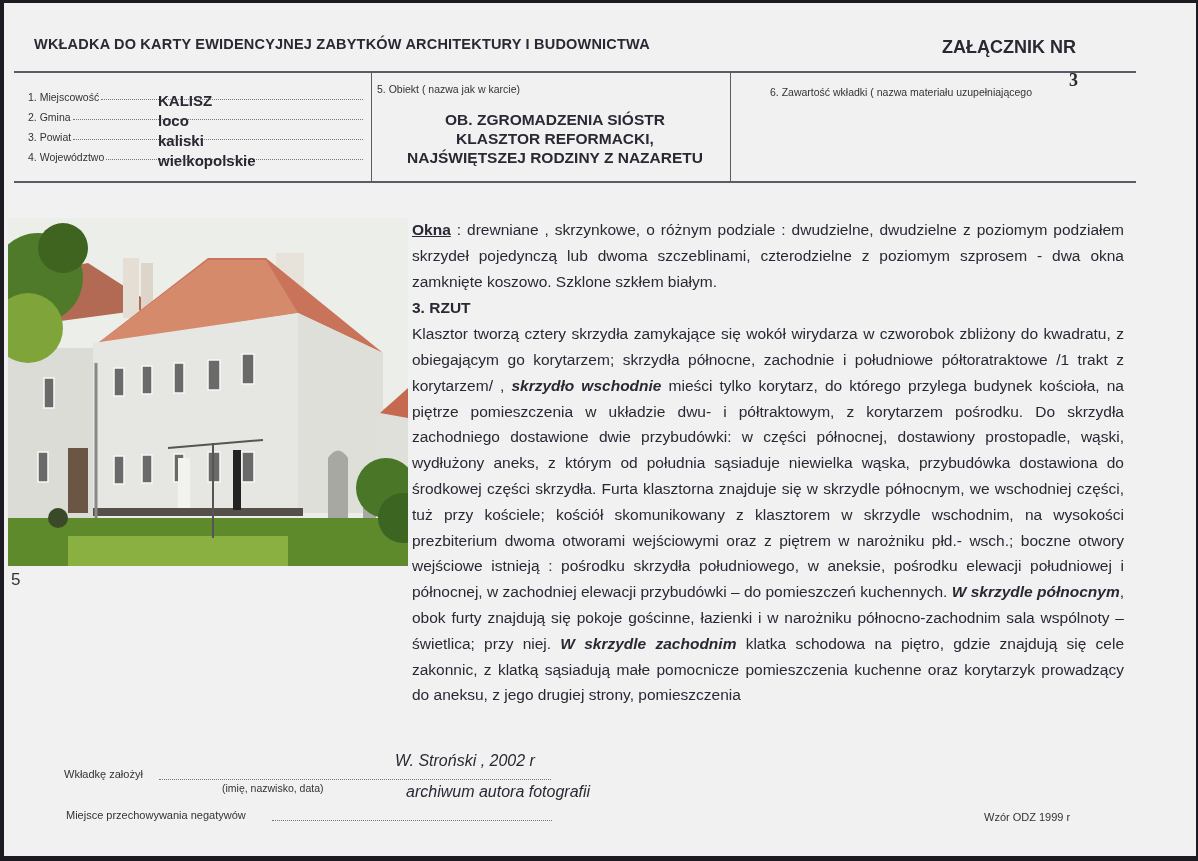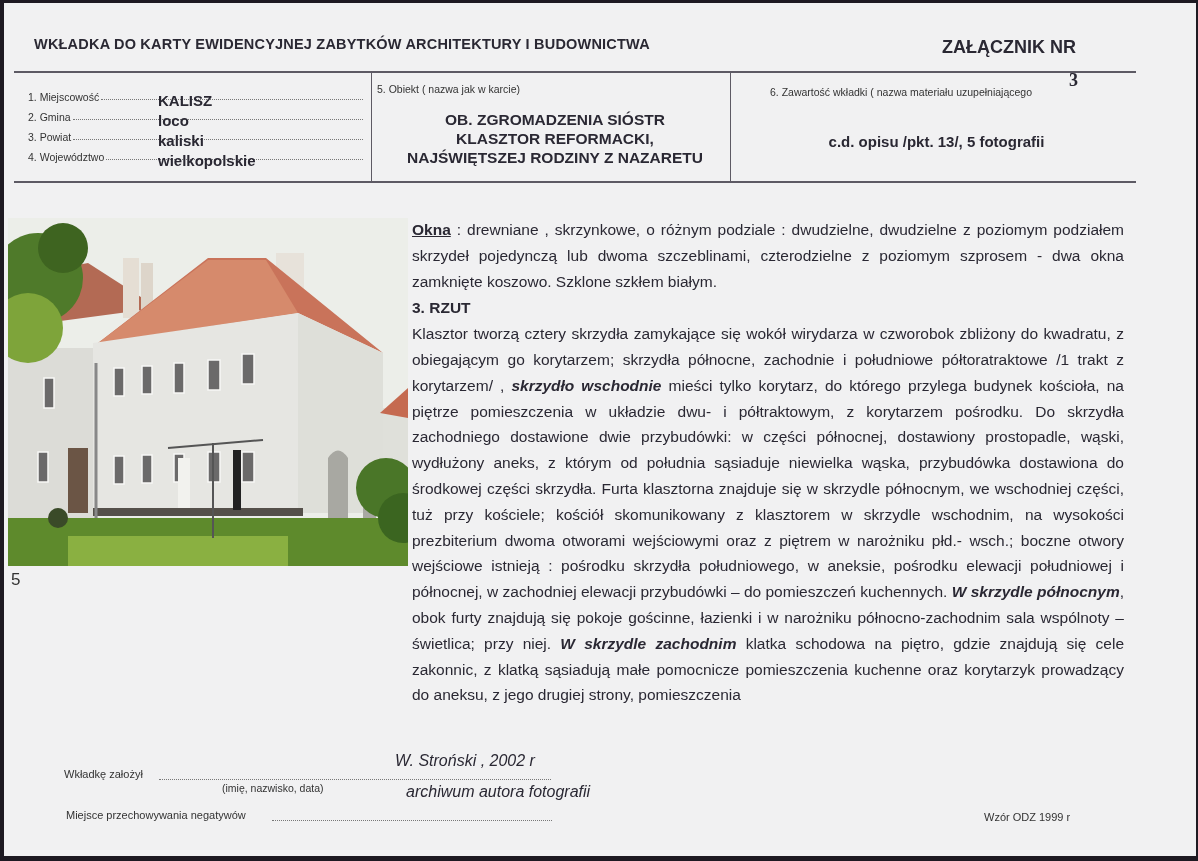--- a/index.html
+++ b/index.html
@@ -105,21 +105,20 @@
   </div>
 
   <div class="small-label" style="left:373px; top:80px;">5. Obiekt ( nazwa jak w karcie)</div>
   <div class="obj-name">
     <div>OB. ZGROMADZENIA  SIÓSTR</div>
     <div>KLASZTOR  REFORMACKI,</div>
     <div>NAJŚWIĘTSZEJ RODZINY Z NAZARETU</div>
   </div>
 
   <div class="small-label" style="left:732px; top:83px;padding-left:34px;">6. Zawartość wkładki ( nazwa materiału uzupełniającego</div>
-  <div class="contents">c.d. opisu /pkt. 13/, 5 fotografii</div>
 
   <div class="photo">
     <svg width="400" height="348" viewBox="0 0 400 348">
       <rect x="0" y="0" width="400" height="348" fill="#eceee9"></rect>
 
       <rect x="0" y="300" width="400" height="48" fill="#5e8a2c"></rect>
       <rect x="60" y="318" width="220" height="30" fill="#9cc04a" opacity="0.7"></rect>
 
       <polygon points="0,60 80,45 150,90 0,110" fill="#b36a54"></polygon>
 

